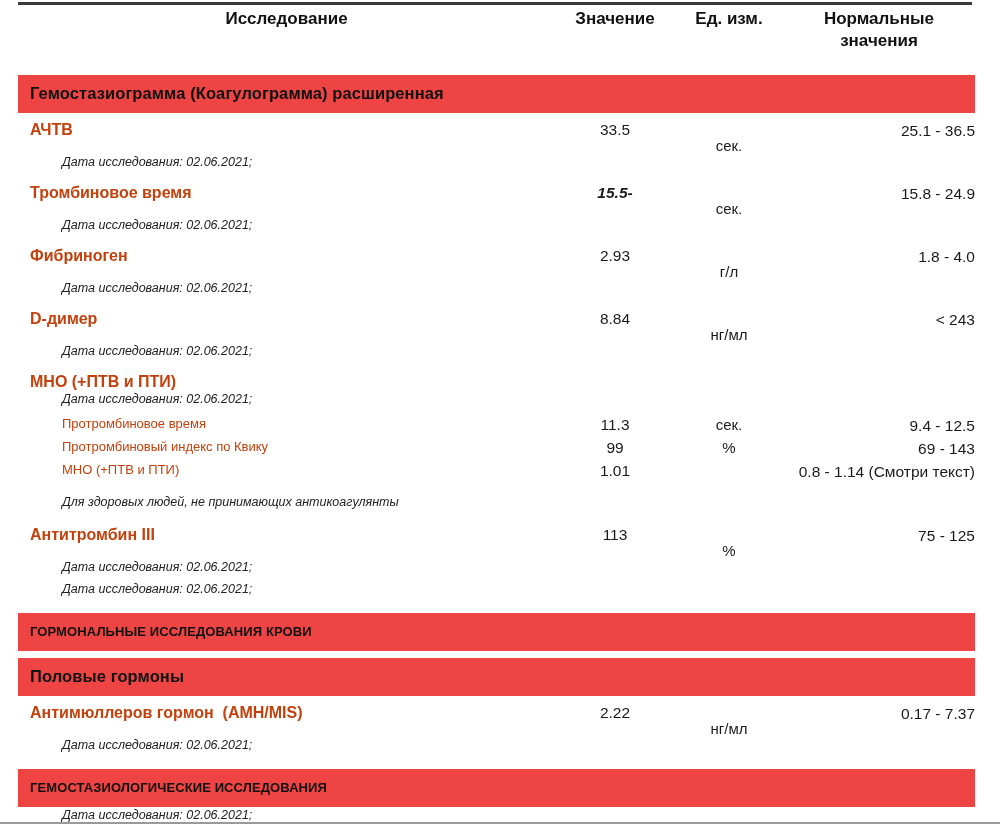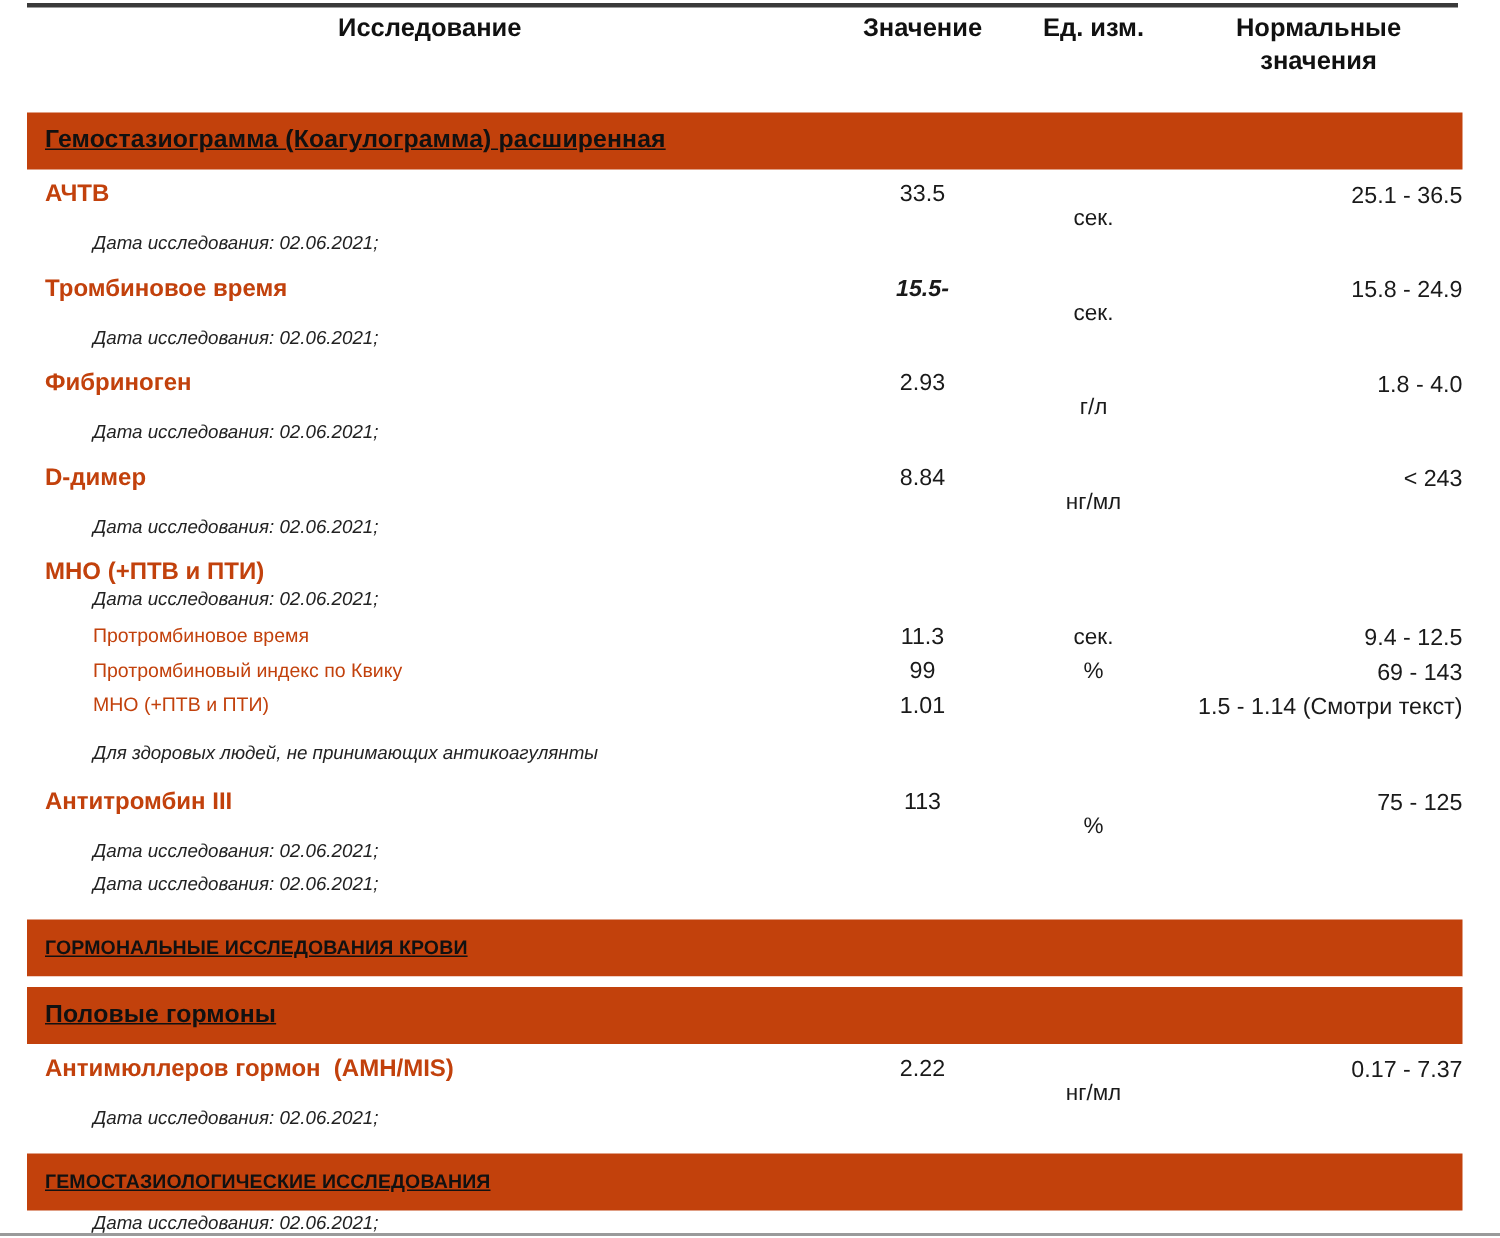--- a/index.html
+++ b/index.html
@@ -66,22 +66,21 @@
     vertical-align: top;
     line-height: 1.32;
   }
   th.h-name   { text-align: center; }
   th.h-value  { text-align: center; }
   th.h-units  { text-align: center; }
   th.h-normal { text-align: center; }
 
   
   tr.band > td {
-    background: #c2410c;
-    text-decoration: underline;
+    background: #ef4444;
   }
   td.band-cell {
     padding: 10px 12px 11px 12px;
     font-weight: bold;
     font-size: 16.5px;
     color: #111;
     letter-spacing: 0.1px;
   }
   td.band-cell.major {
     font-size: 13px;
@@ -259,21 +258,21 @@
         <td class="a-name sub">Протромбиновый индекс по Квику</td>
         <td class="a-value sub">99</td>
         <td class="a-units sub">%</td>
         <td class="a-normal sub">69 - 143</td>
       </tr>
 
       <tr>
         <td class="a-name sub">МНО (+ПТВ и ПТИ)</td>
         <td class="a-value sub">1.01</td>
         <td class="a-units sub"></td>
-        <td class="a-normal sub">1.5 - 1.14 (Смотри текст)</td>
+        <td class="a-normal sub">0.8 - 1.14 (Смотри текст)</td>
       </tr>
 
       <tr>
         <td class="a-note" colspan="4">Для здоровых людей, не принимающих антикоагулянты</td>
       </tr>
 
       <tr>
         <td class="a-name">Антитромбин III</td>
         <td class="a-value">113</td>
         <td class="a-units">%</td>

